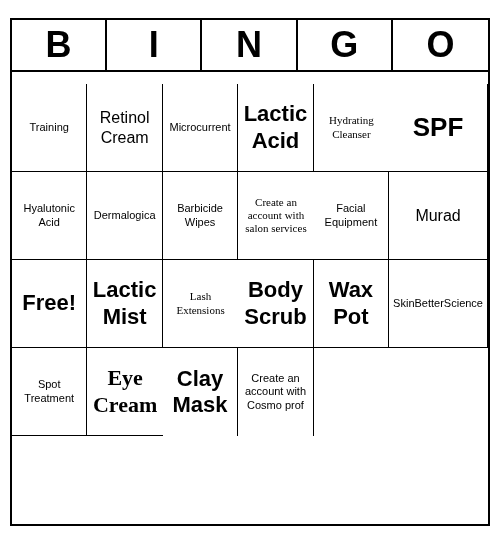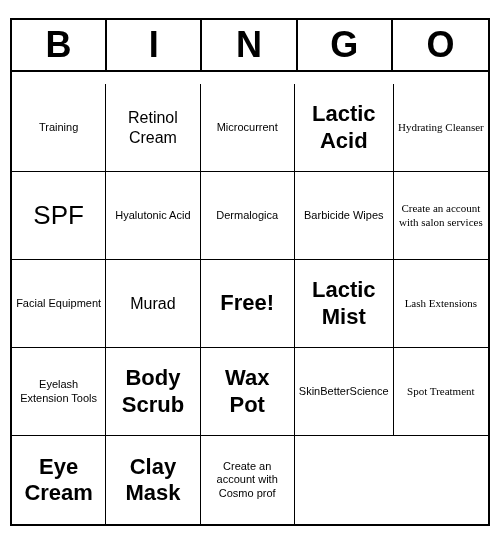--- a/index.html
+++ b/index.html
@@ -37,21 +37,21 @@
       padding: 4px 0;
       border-right: 2px solid #000;
     }
 
     .bingo-header-cell:last-child {
       border-right: none;
     }
 
     .bingo-grid {
       display: grid;
-      grid-template-columns: repeat(5, 1fr);
+      grid-template-columns: repeat(6, 1fr);
       grid-template-rows: repeat(5, 1fr);
       margin-top: 12px;
     }
 
     .bingo-cell {
       border-right: 1px solid #000;
       border-bottom: 1px solid #000;
       display: flex;
       align-items: center;
       justify-content: center;
@@ -66,21 +66,21 @@
       border-right: none;
       font-family: Liberation Serif, serif;
     }
 
     .bingo-cell:nth-child(n+21) {
       border-bottom: none;
     }
 
     .bingo-cell.large-text {
       font-size: 26px;
-      font-weight: normal;
+      font-weight: bold;
     }
 
     .bingo-cell.xlarge-text {
       font-size: 22px;
       font-weight: bold;
     }
 
     .bingo-cell.medium-text {
       font-size: 16px;
       font-weight: normal;
@@ -110,21 +110,20 @@
       <div class="bingo-cell large-text">SPF</div>
       <div class="bingo-cell small-text">Hyalutonic Acid</div>
       <div class="bingo-cell small-text">Dermalogica</div>
       <div class="bingo-cell small-text">Barbicide Wipes</div>
       <div class="bingo-cell small-text">Create an account with salon services</div>
       <div class="bingo-cell small-text">Facial Equipment</div>
       <div class="bingo-cell medium-text">Murad</div>
       <div class="bingo-cell xlarge-text">Free!</div>
       <div class="bingo-cell xlarge-text">Lactic Mist</div>
       <div class="bingo-cell small-text">Lash Extensions</div>
-      <div class="bingo-cell small-text">Eyelash Extension Tools</div>
       <div class="bingo-cell xlarge-text">Body Scrub</div>
       <div class="bingo-cell xlarge-text">Wax Pot</div>
       <div class="bingo-cell small-text">SkinBetterScience</div>
       <div class="bingo-cell small-text">Spot Treatment</div>
       <div class="bingo-cell xlarge-text">Eye Cream</div>
       <div class="bingo-cell xlarge-text">Clay Mask</div>
       <div class="bingo-cell small-text">Create an account with Cosmo prof</div>
     </div>
 </div>
 

